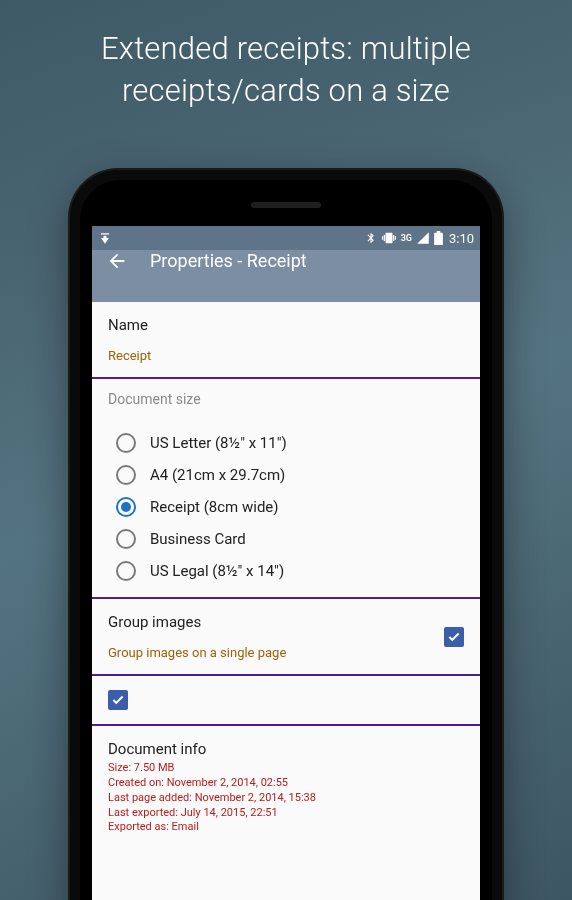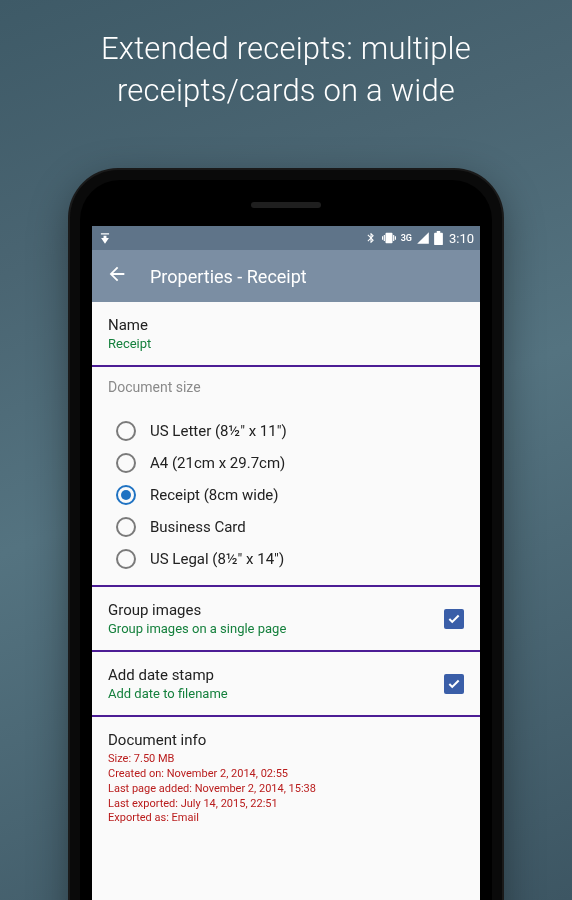--- a/index.html
+++ b/index.html
@@ -66,33 +66,33 @@
     gap: 48px;
   }
   .status-left, .status-right { display: flex; align-items: center; gap: 4px; }
   .status-right svg, .status-left svg { display: block; }
   .clock { font-size: 13px; font-weight: 400; margin-left: 2px; }
   
   .app-bar {
     height: 52px;
     background: #7b8ea3;
     display: flex;
-    align-items: center;
+    align-items: flex-start;
     padding: 0 14px;
     color: #fff;
     gap: 22px;
   }
   .back-arrow { flex: 0 0 auto; }
   .app-title { font-size: 18px; font-weight: 400; }
   
   .content { background: #fafafa; }
   .section { border-bottom: 2px solid #4c1d95; padding: 14px 16px; }
   .section.tight { padding: 12px 16px 10px; }
   .field-label { font-size: 15px; color: #222; }
-  .field-value { font-size: 13px; color: #15803d; margin-top: 2px; }
+  .field-value { font-size: 13px; color: #a16207; margin-top: 14px; }
   .section-header { font-size: 14px; color: #8a8a8a; margin-bottom: 20px; }
   .radio-row {
     display: flex; align-items: center; gap: 14px;
     padding: 6px 0 6px 8px;
   }
   .radio {
     width: 20px; height: 20px; border-radius: 50%;
     border: 2px solid #7a7a7a;
     position: relative; flex: 0 0 auto;
   }
@@ -115,21 +115,21 @@
   }
   .checkbox svg { display: block; }
   .info-header { font-size: 15px; color: #222; margin-bottom: 3px; }
   .info-line { font-size: 11px; color: #b91c1c; line-height: 1.35; }
 </style>
 </head>
 <body>
 
 <div class="promo">
   <div>Extended receipts: multiple</div>
-  <div>receipts/cards on a wide</div>
+  <div>receipts/cards on a size</div>
 </div>
 
 <div class="device">
   <div class="device-inner">
     <div class="speaker"></div>
     <div class="screen">
 
       <div class="status-bar">
         <div class="status-left">
           <span>
@@ -211,24 +211,20 @@
             <div class="field-value">Group images on a single page</div>
           </div>
           <div class="checkbox">
             <svg width="14" height="14" viewBox="0 0 24 24" fill="none" stroke="#fff" stroke-width="3.5">
                 <polyline points="4 12 9 17 20 6"></polyline>
               </svg>
           </div>
         </div>
 
         <div class="section check-row">
-          <div class="check-text">
-            <div class="field-label">Add date stamp</div>
-            <div class="field-value">Add date to filename</div>
-          </div>
           <div class="checkbox">
             <svg width="14" height="14" viewBox="0 0 24 24" fill="none" stroke="#fff" stroke-width="3.5">
                 <polyline points="4 12 9 17 20 6"></polyline>
               </svg>
           </div>
         </div>
 
         <div class="section" style="border-bottom:none;padding-bottom:30px;">
           <div class="info-header">Document info</div>
           <div class="info-line">Size: 7.50 MB</div>

